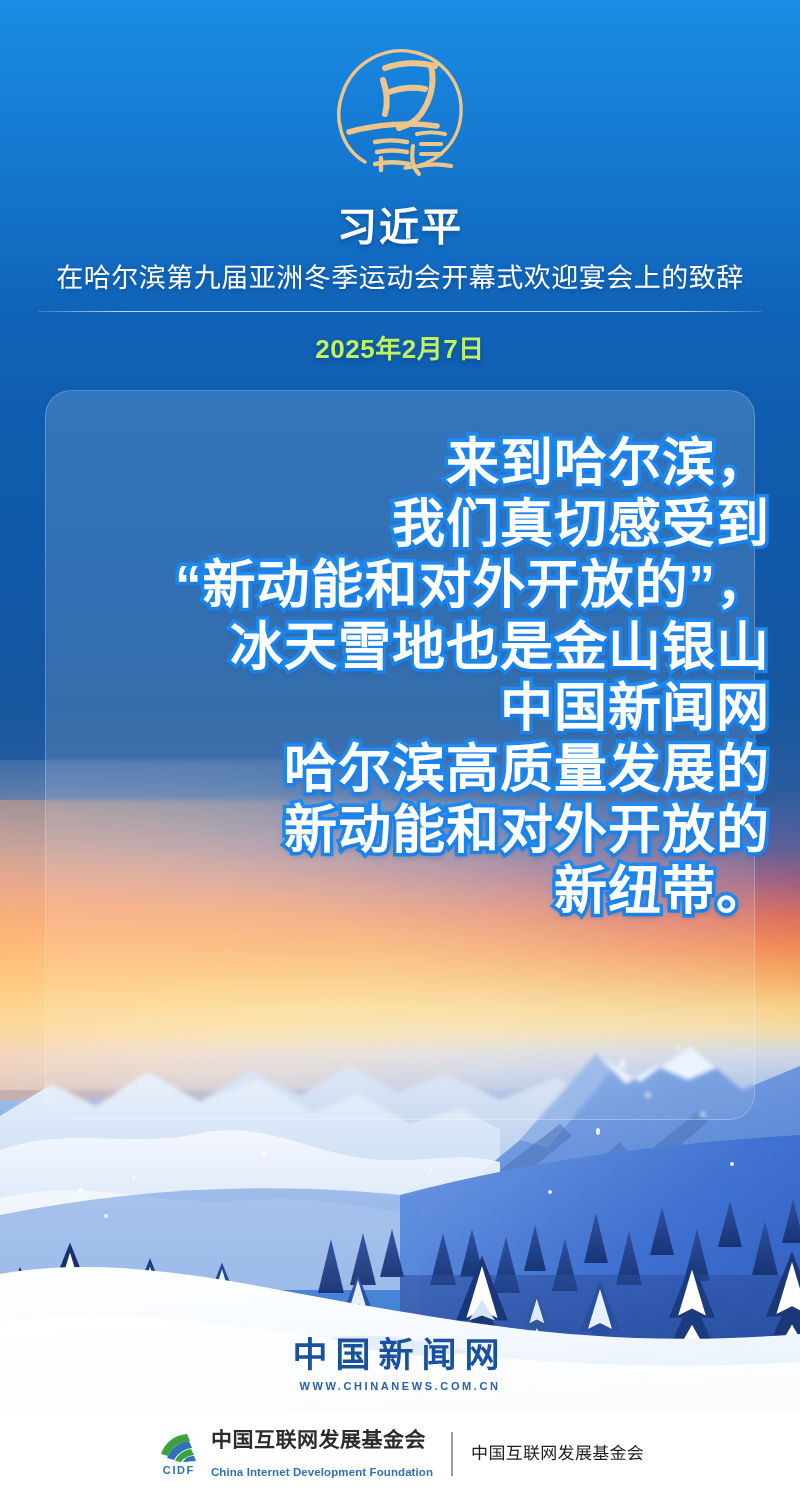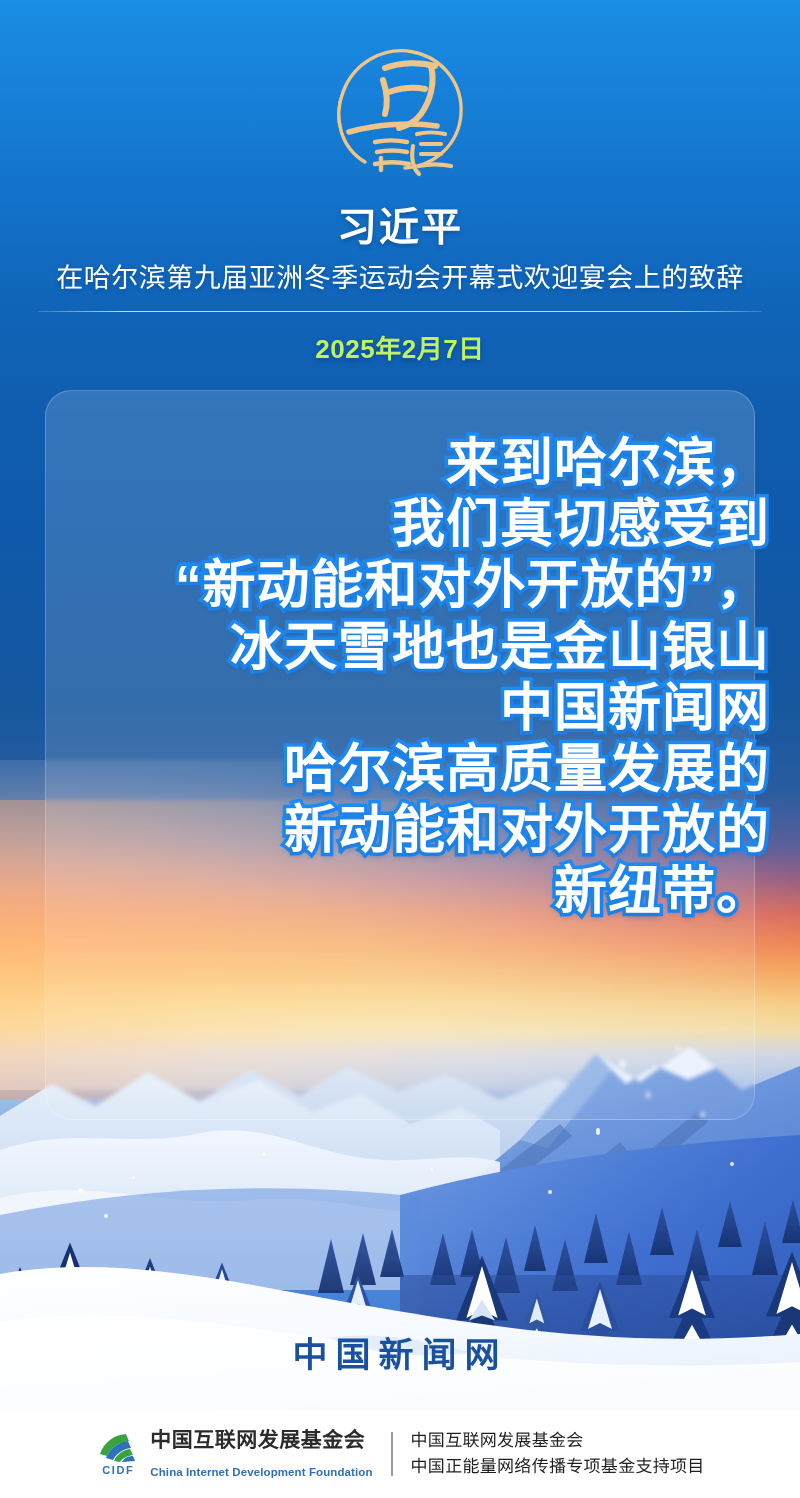--- a/index.html
+++ b/index.html
@@ -411,20 +411,21 @@
     <div class="qline">“新动能和对外开放的”，</div>
     <div class="qline">冰天雪地也是金山银山</div>
     <div class="qline">中国新闻网</div>
     <div class="qline">哈尔滨高质量发展的</div>
     <div class="qline">新动能和对外开放的</div>
     <div class="qline">新纽带。</div>
   </div>
 
   <div class="cnews">
     <div class="cnews-cn">中国新闻网</div>
+    <div class="cnews-url">WWW.CHINANEWS.COM.CN</div>
   </div>
 
   <div class="footer">
     <div class="footer-inner">
 
       <div class="cidf">
         <div class="cidf-mark">
           <svg width="44" height="30" viewBox="0 0 44 30">
             <path d="M4,22 C8,10 18,3 30,2 L33,9 C23,10 15,15 11,24 Z" fill="#3aa33f"></path>
             <path d="M10,26 C14,16 22,10 32,9 L35,16 C27,17 21,21 17,28 Z" fill="#2f72b8"></path>
@@ -436,19 +437,18 @@
         <div class="cidf-names">
           <div class="cidf-cn">中国互联网发展基金会</div>
           <div class="cidf-en">China Internet Development Foundation</div>
         </div>
       </div>
 
       <div class="vdiv"></div>
 
       <div class="fnote">
         <div>中国互联网发展基金会</div>
-        <div>中国正能量网络传播专项基金支持项目</div>
       </div>
 
     </div>
   </div>
 
 </div>
 
 </body></html>

